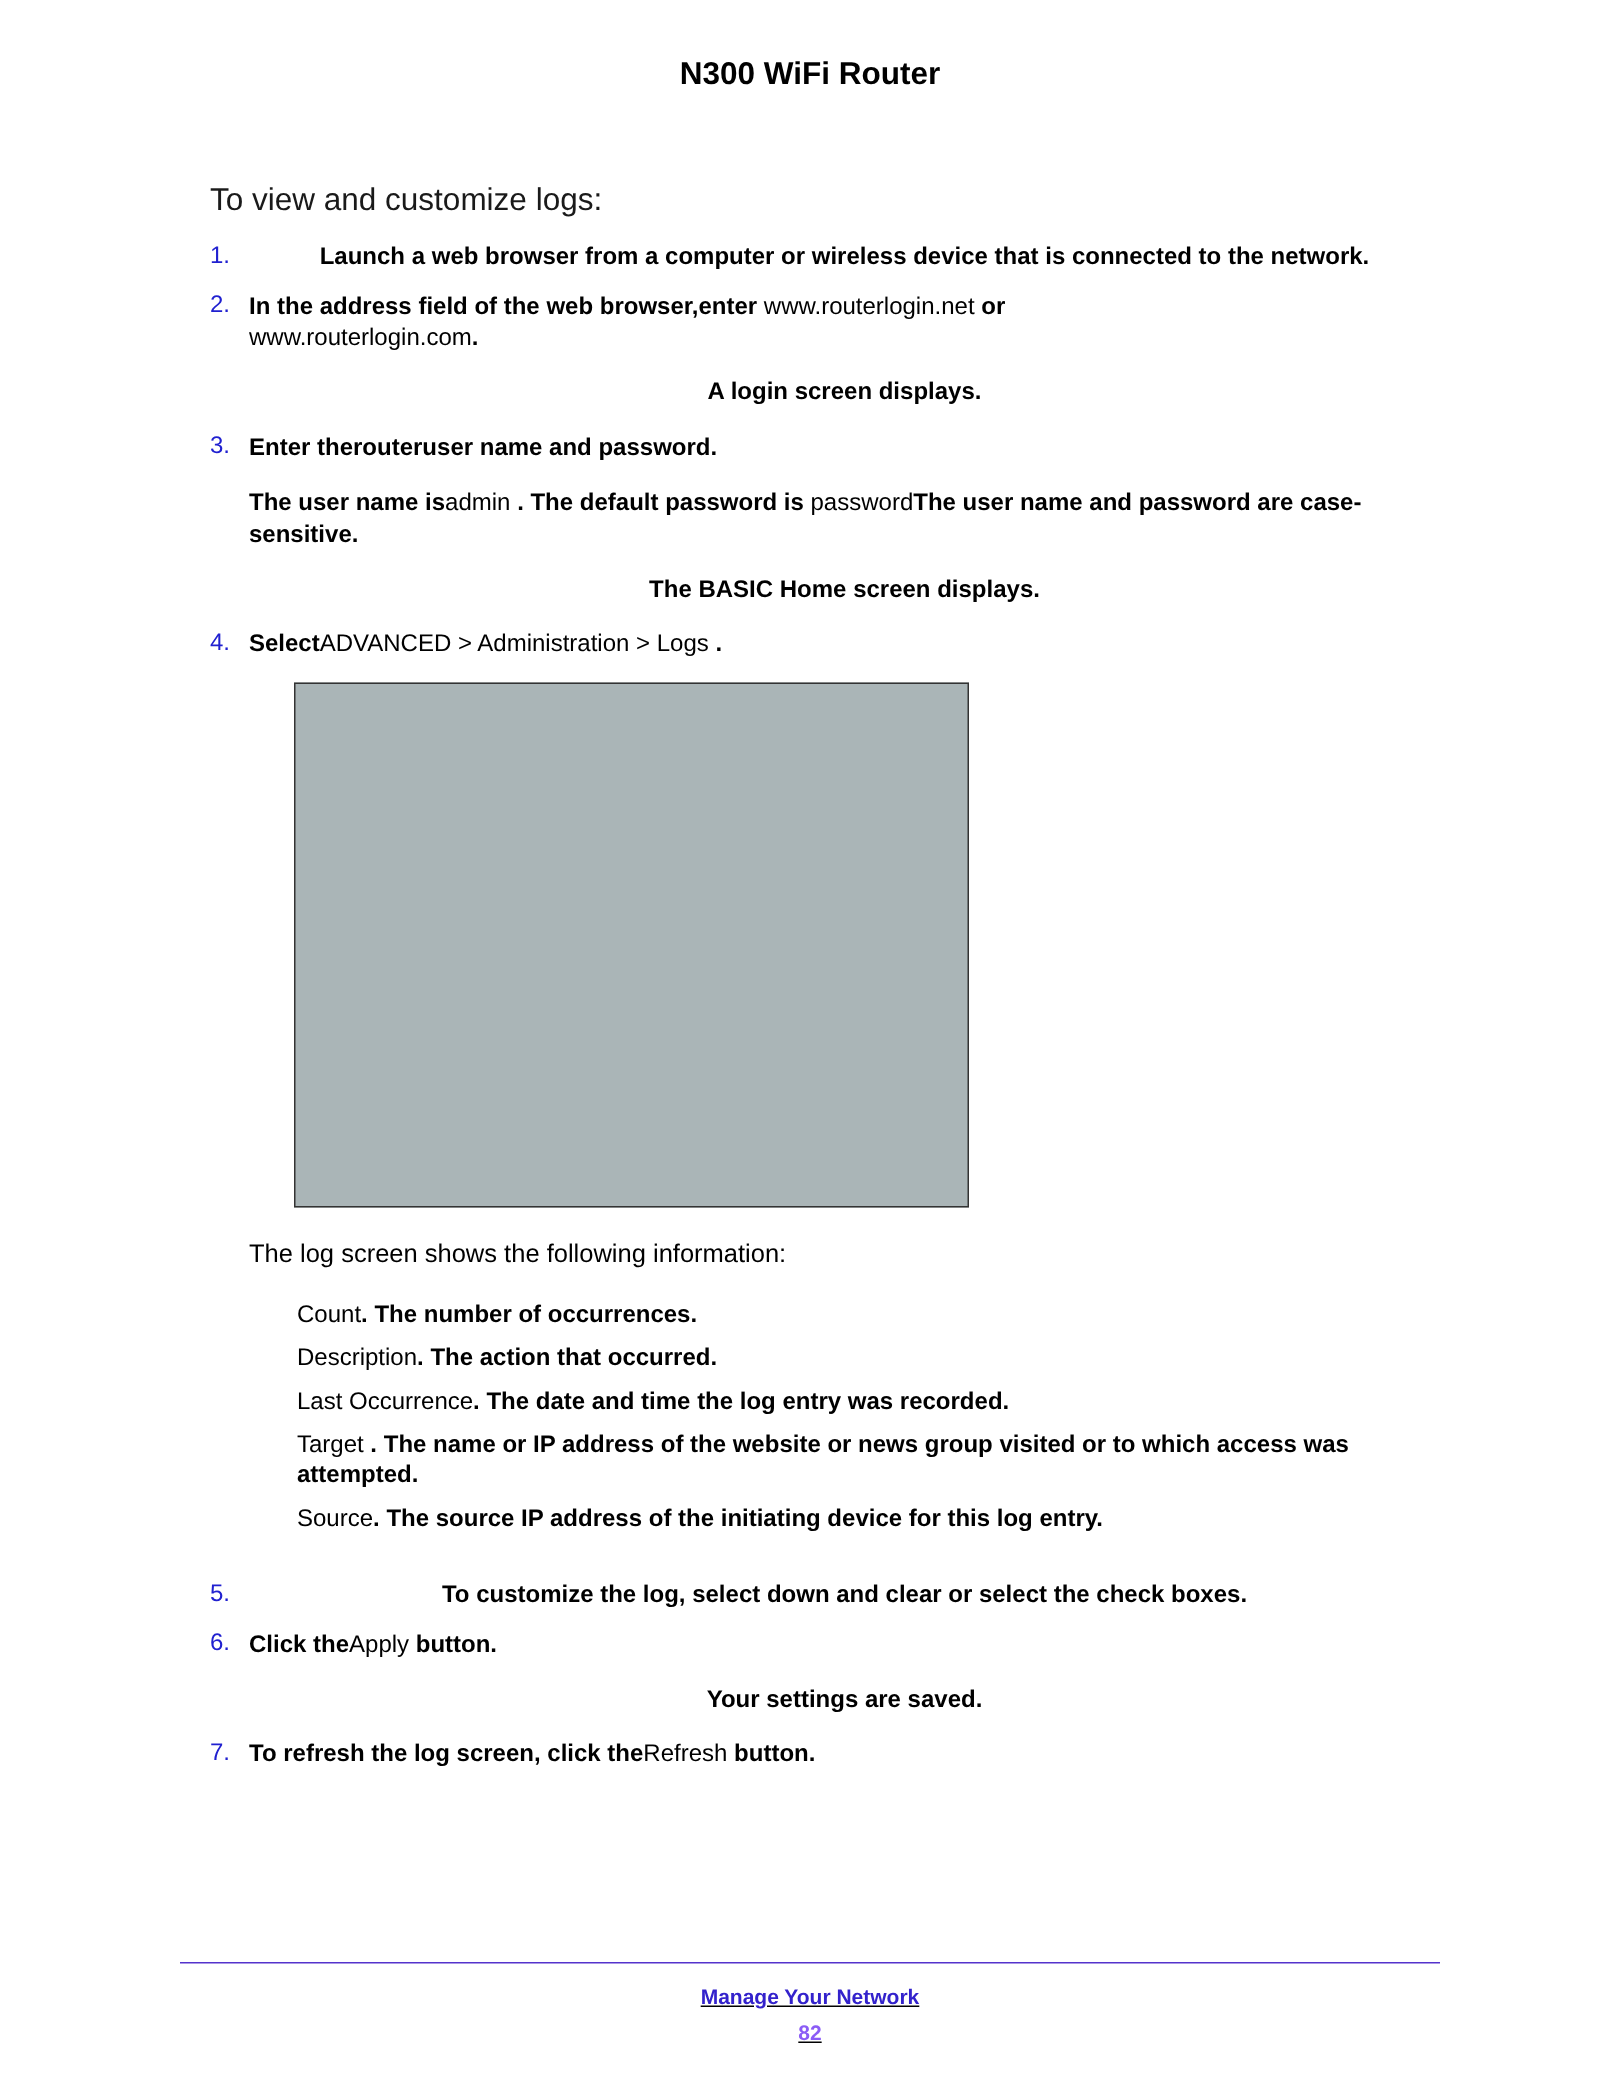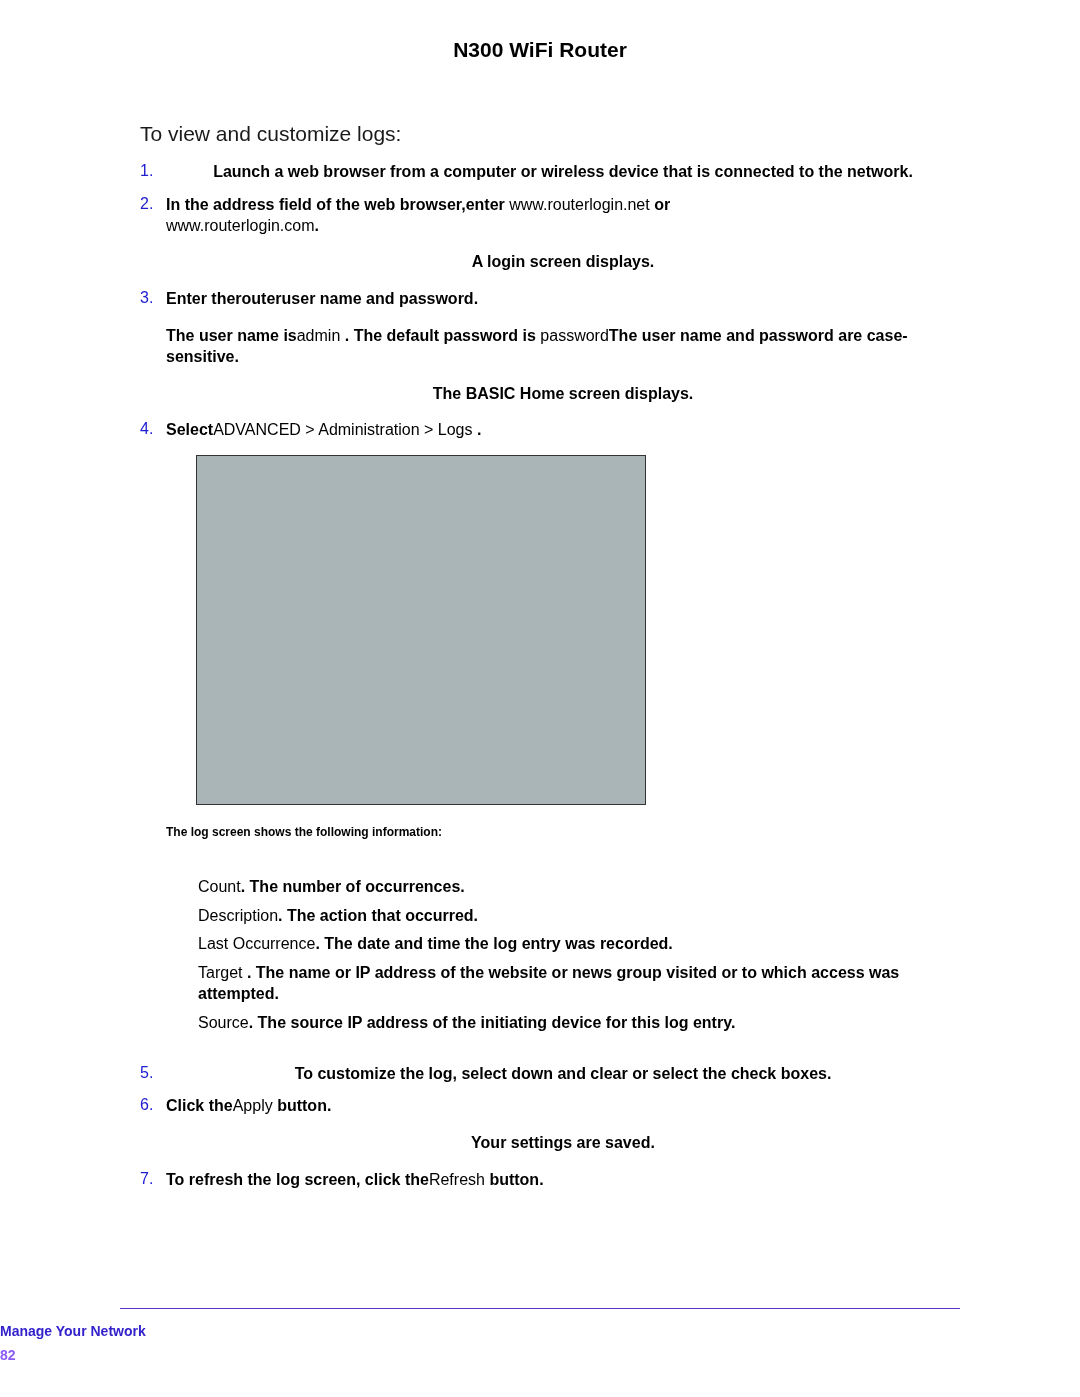--- a/index.html
+++ b/index.html
@@ -55,38 +55,40 @@
     }
     .screenshot-placeholder {
       margin: 14px 0 20px 30px;
       width: 450px;
       height: 350px;
       background: #aab5b7;
       border: 1px solid #333;
     }
     .log-info-intro {
       margin-left: 30px;
-      font-weight: bold;
-      font-size: 12px;
-      margin-bottom: 36px;
+      font-weight: normal;
+      font-size: 17px;
+      margin-bottom: 20px;
     }
     .log-items {
       margin-left: 60px;
       margin-bottom: 18px;
     }
     .log-item {
       font-size: 16px;
       margin-bottom: 8px;
       line-height: 1.3;
     }
     .footer {
       position: absolute;
       bottom: 34px;
       left: 0;
       right: 0;
+      text-align: center;
+      text-decoration: underline;
     }
     .footer-line {
       margin: 0 120px 14px 120px;
       border-top: 1px solid #5533cc;
     }
     .footer-title {
       color: #3322cc;
       font-weight: bold;
       font-size: 14px;
       margin-bottom: 8px;

